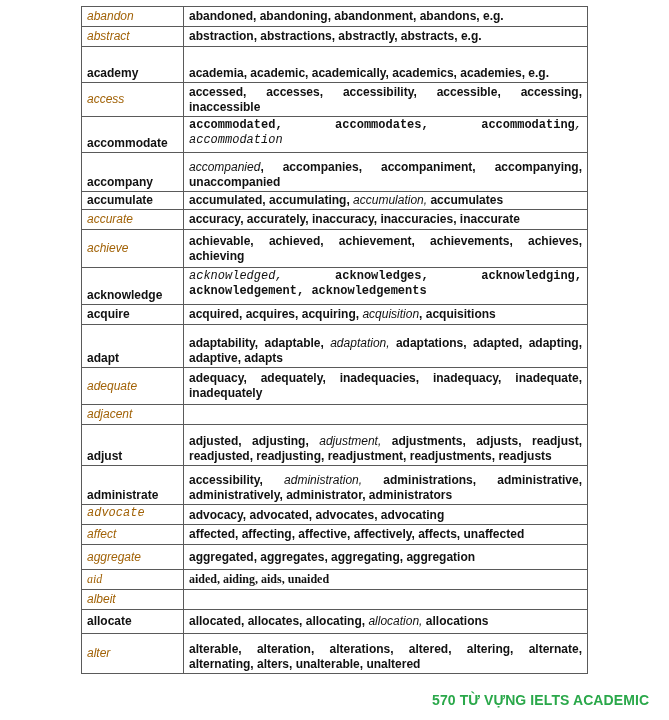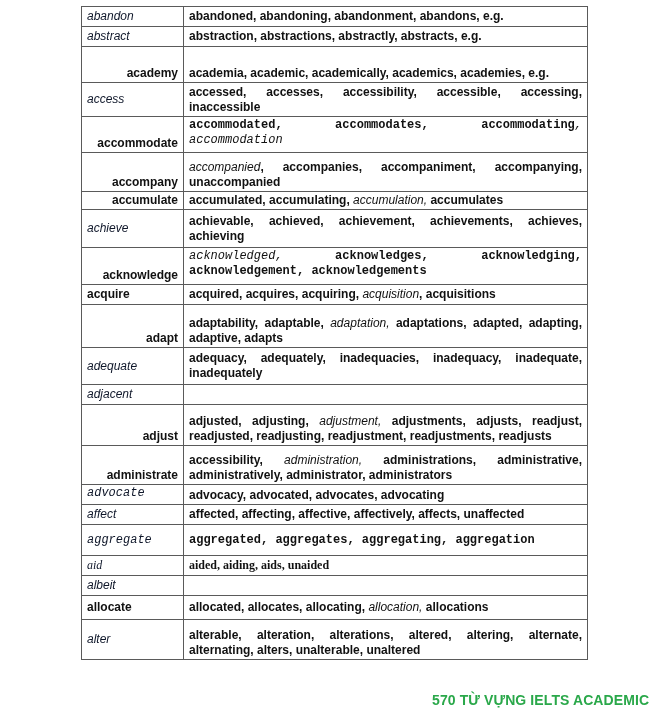--- a/index.html
+++ b/index.html
@@ -4,23 +4,23 @@
 <style>
   html, body { margin: 0; padding: 0; background: #ffffff; }
   body { width: 669px; height: 720px; position: relative; overflow: hidden;
          font-family: "Liberation Sans", sans-serif; color: #111; }
   #vocab-table { position: absolute; left: 81px; top: 6px; width: 507px;
                  border-collapse: collapse; table-layout: fixed; }
   #vocab-table td { border: 1px solid #5a5a5a; padding: 0 5px; font-size: 12px;
                     line-height: 15px; overflow: hidden; }
   #vocab-table td.word { width: 91px; }
   #vocab-table td.fam { font-weight: bold; text-align: justify; text-align-last: left; }
-  td.word.it { font-style: italic; font-weight: normal; color: #0f172a; }
+  td.word.it { font-style: italic; font-weight: normal; color: #a16207; }
   td.word.bd { font-weight: bold; }
-  .va-b { vertical-align: bottom; padding-bottom: 1px !important; text-align: right; }
+  .va-b { vertical-align: bottom; padding-bottom: 1px !important; }
   .va-m { vertical-align: middle; }
   .va-t { vertical-align: top; padding-top: 1px !important; font-family: Liberation Mono, monospace; }
   .seg-it { font-style: italic; font-weight: normal; }
   #footer { position: absolute; left: 432px; top: 692px; font-size: 14px; font-weight: bold;
             color: #2aa84a; letter-spacing: 0.1px; white-space: nowrap; }
 </style>
 </head>
 <body>
 
 <table id="vocab-table">
@@ -45,20 +45,24 @@
         <td class="word bd va-b"><span>accommodate</span></td>
         <td class="fam va-t"><span>accommodated, accommodates, accommodating</span><span class="seg-it">, accommodation</span></td>
       </tr>
       <tr style="height: 39px;">
         <td class="word bd va-b"><span>accompany</span></td>
         <td class="fam va-b"><span class="seg-it">accompanied</span><span>, accompanies, accompaniment, accompanying, unaccompanied</span></td>
       </tr>
       <tr style="height: 18px;">
         <td class="word bd va-b"><span>accumulate</span></td>
         <td class="fam va-m"><span>accumulated, accumulating, </span><span class="seg-it">accumulation,</span><span> accumulates</span></td>
+      </tr>
+      <tr style="height: 20px;">
+        <td class="word it va-m"><span>accurate</span></td>
+        <td class="fam va-m"><span>accuracy, accurately, inaccuracy, inaccuracies, inaccurate</span></td>
       </tr>
       <tr style="height: 38px;">
         <td class="word it va-m"><span>achieve</span></td>
         <td class="fam va-m"><span>achievable, achieved, achievement, achievements, achieves, achieving</span></td>
       </tr>
       <tr style="height: 37px;">
         <td class="word bd va-b"><span>acknowledge</span></td>
         <td class="fam va-t"><span class="seg-it">acknowledged,</span><span> acknowledges, acknowledging, acknowledgement, acknowledgements</span></td>
       </tr>
       <tr style="height: 20px;">
@@ -86,21 +90,21 @@
         <td class="fam va-b"><span>accessibility, </span><span class="seg-it">administration,</span><span> administrations, administrative, administratively, administrator, administrators</span></td>
       </tr>
       <tr style="height: 20px;">
         <td class="word it va-t"><span>advocate</span></td>
         <td class="fam va-b"><span>advocacy, advocated, advocates, advocating</span></td>
       </tr>
       <tr style="height: 20px;">
         <td class="word it va-m"><span>affect</span></td>
         <td class="fam va-m"><span>affected, affecting, affective, affectively, affects, unaffected</span></td>
       </tr>
-      <tr style="height: 31px; font-family: Liberation Mono, monospace;">
+      <tr style="height: 25px;">
         <td class="word it va-m"><span>aggregate</span></td>
         <td class="fam va-m"><span>aggregated, aggregates, aggregating, aggregation</span></td>
       </tr>
       <tr style="height: 20px; font-family: Liberation Serif, serif;">
         <td class="word it va-m"><span>aid</span></td>
         <td class="fam va-m"><span>aided, aiding, aids, unaided</span></td>
       </tr>
       <tr style="height: 20px;">
         <td class="word it va-m"><span>albeit</span></td>
         <td class="fam va-m"></td>

